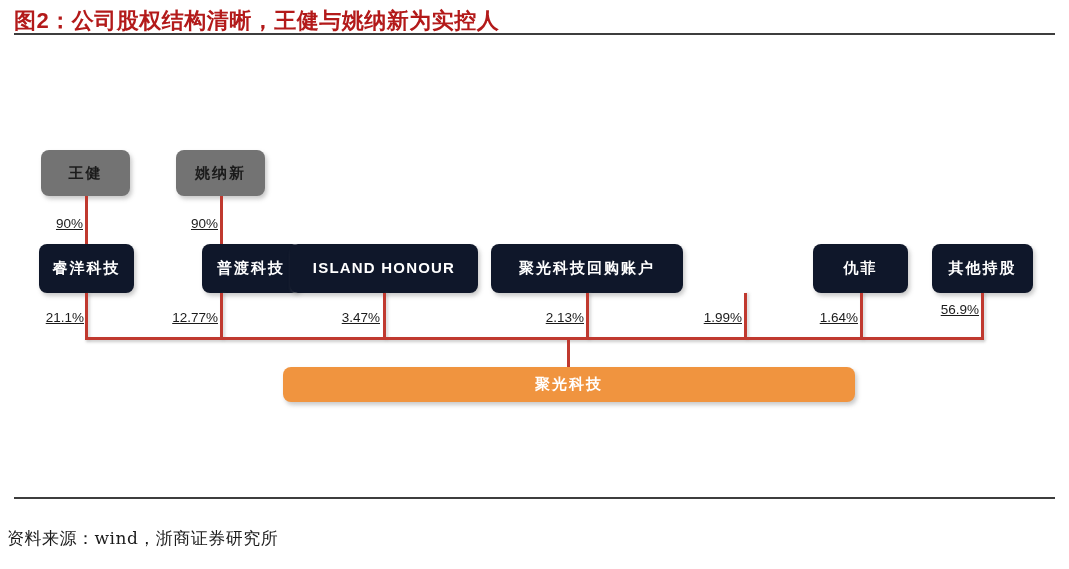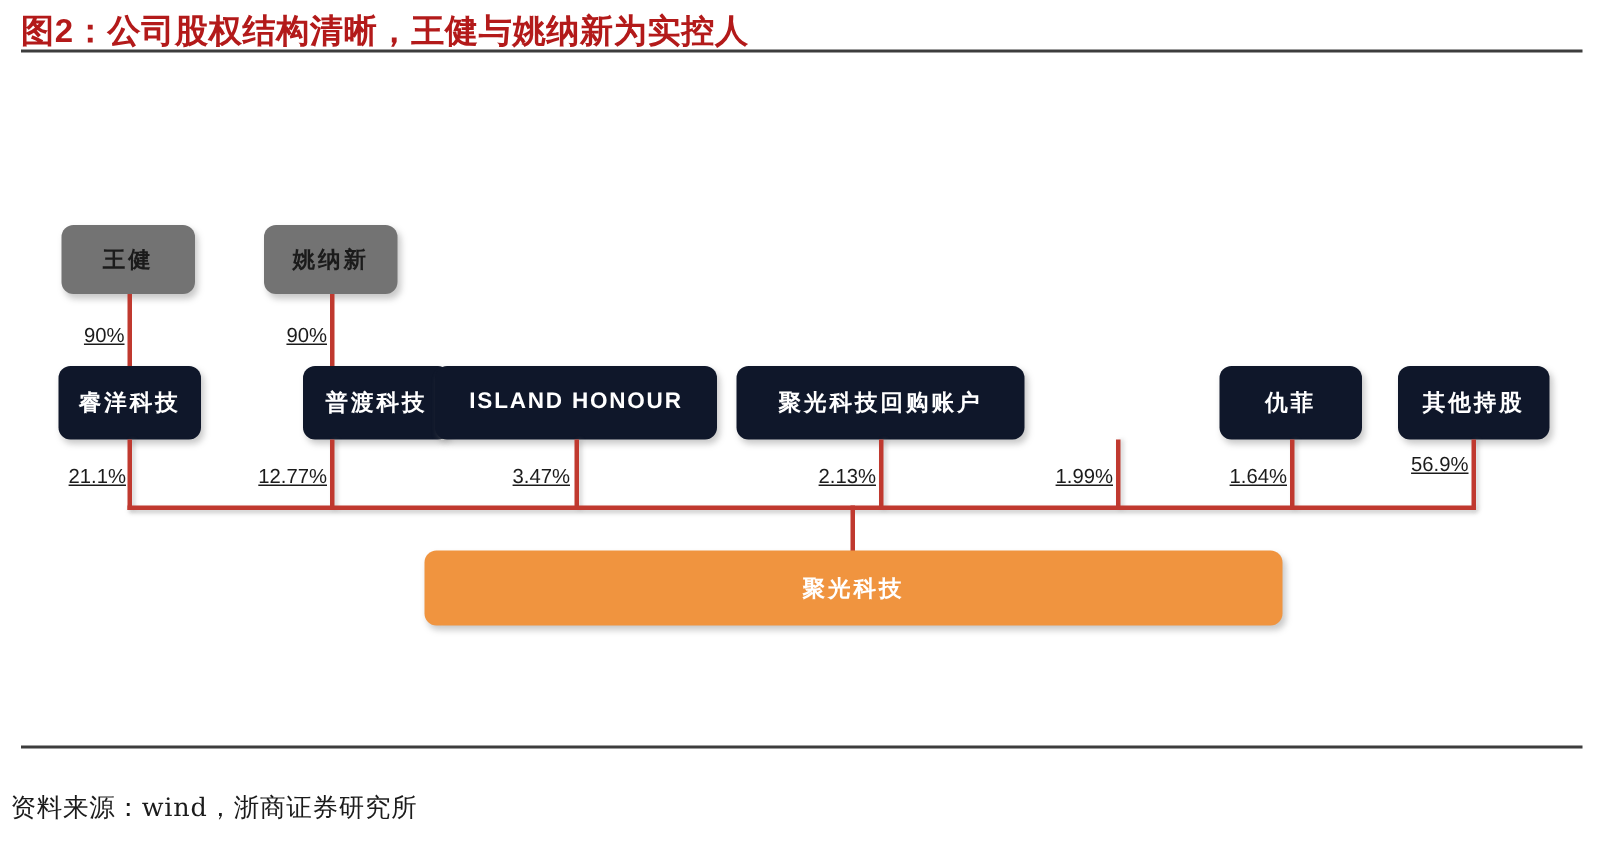--- a/index.html
+++ b/index.html
@@ -126,20 +126,20 @@
   <div class="pct" style="left:22px;top:270px;width:62px;">21.1%</div>
   <div class="pct" style="left:150px;top:270px;width:68px;">12.77%</div>
   <div class="pct" style="left:318px;top:270px;width:62px;">3.47%</div>
   <div class="pct" style="left:522px;top:270px;width:62px;">2.13%</div>
   <div class="pct" style="left:680px;top:270px;width:62px;">1.99%</div>
   <div class="pct" style="left:796px;top:270px;width:62px;">1.64%</div>
   <div class="pct" style="left:917px;top:262px;width:62px;">56.9%</div>
 
   <div class="vline" style="left:567px;top:297px;height:31px;"></div>
 
-  <div class="node orange" style="left:283px;top:327px;width:572px;height:50px;">
+  <div class="node orange" style="left:283px;top:327px;width:572px;height:35px;">
     <span>聚光科技</span>
   </div>
 
 </div>
 
 <div id="footer-rule"></div>
 <div id="source">资料来源：wind，浙商证券研究所</div>
 
 </body></html>

